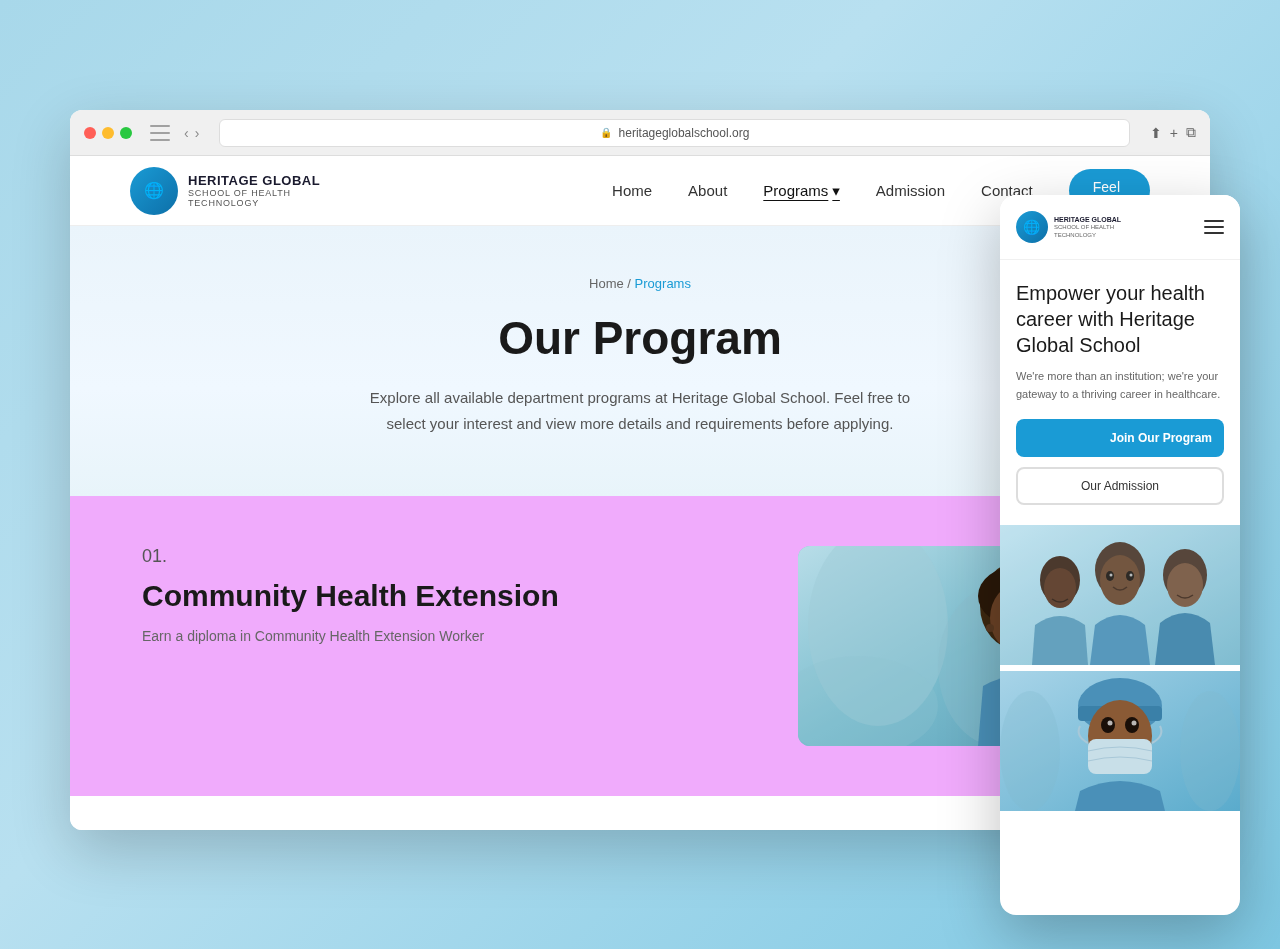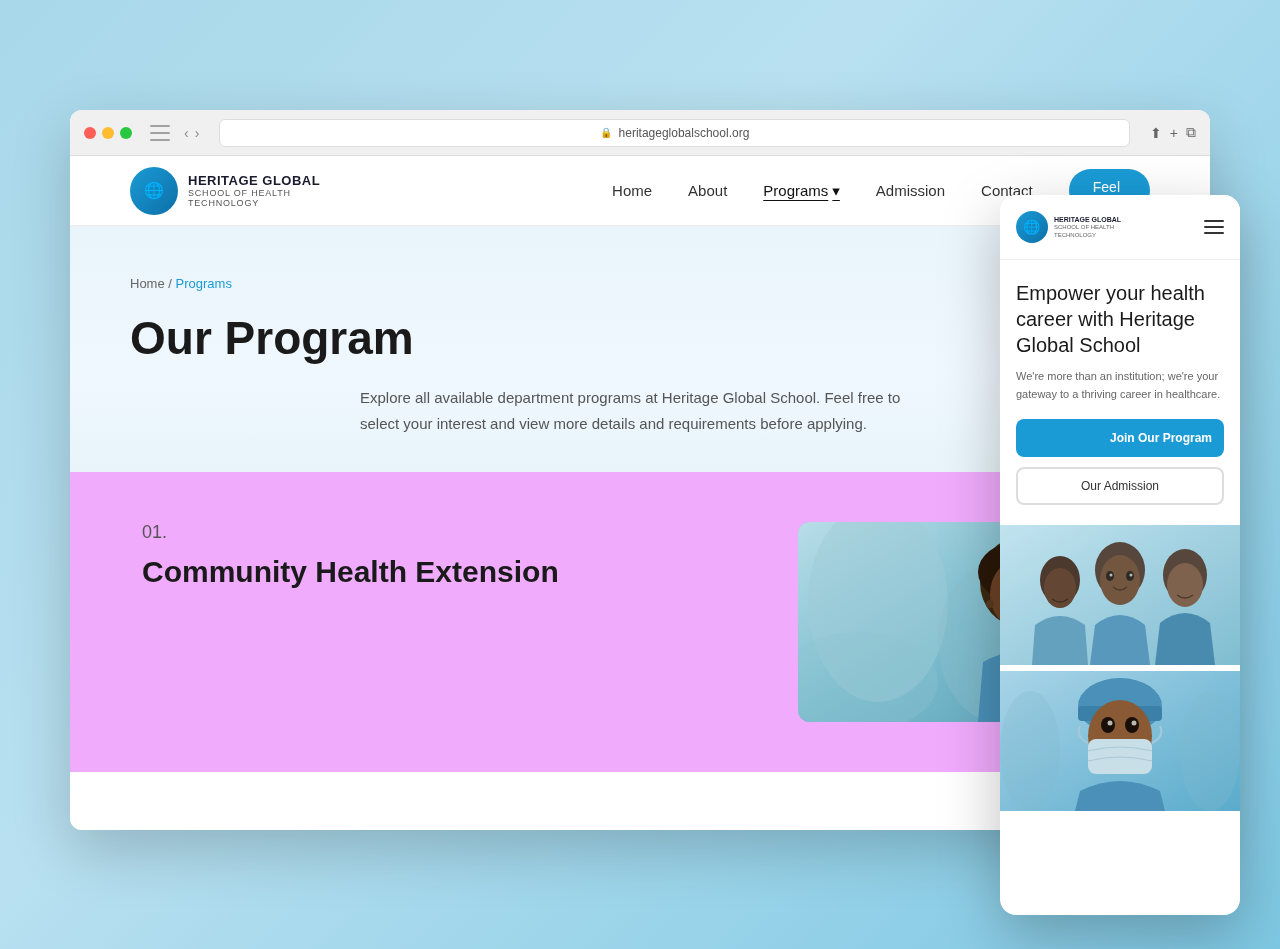--- a/index.html
+++ b/index.html
@@ -185,22 +185,22 @@
     .btn-dot {
       width: 7px;
       height: 7px;
       border-radius: 50%;
       background: #fff;
     }
 
     
     .hero-section {
       background: linear-gradient(180deg, #eaf4fb 0%, #f0f8ff 60%, #e8f4fa 100%);
-      padding: 50px 60px 36px;
-      text-align: left;
+      padding: 50px 60px 60px;
+      text-align: center;
     }
     .breadcrumb {
       font-size: 13px;
       color: #666;
       margin-bottom: 20px;
     }
     .breadcrumb a { color: #666; text-decoration: none; }
     .breadcrumb .current { color: #1a9bd5; font-weight: 500; }
     .page-title {
       font-size: 46px;
@@ -463,20 +463,21 @@
       </div>
       <h1 class="page-title">Our Program</h1>
       <p class="page-subtitle">Explore all available department programs at Heritage Global School. Feel free to select your interest and view more details and requirements before applying.</p>
     </div>
 
     <div class="programs-section">
       <div class="program-item">
         <div class="program-info">
           <div class="program-number">01.</div>
           <h2 class="program-name">Community Health Extension</h2>
+          <p class="program-desc">Earn a diploma in Community Health Extension Worker</p>
         </div>
         <div class="program-image">
           <svg class="face-svg" viewBox="0 0 340 200" xmlns="http://www.w3.org/2000/svg">
             <defs>
               <linearGradient id="bgGrad" x1="0" y1="0" x2="1" y2="1">
                 <stop offset="0%" stop-color="#b8dde8"></stop>
                 <stop offset="50%" stop-color="#7bbdce"></stop>
                 <stop offset="100%" stop-color="#5a9fb8"></stop>
               </linearGradient>
               <linearGradient id="skinGrad" x1="0" y1="0" x2="0" y2="1">

